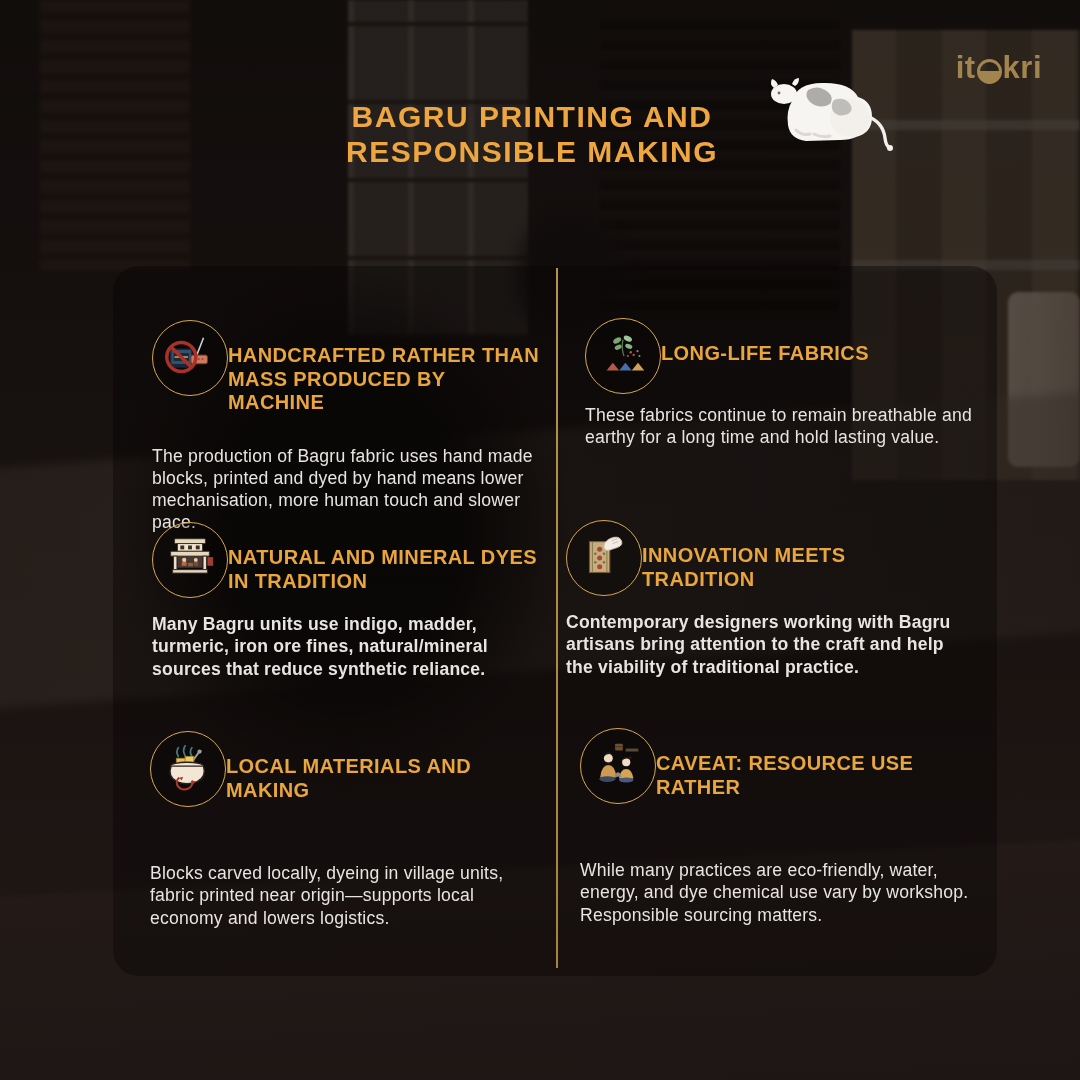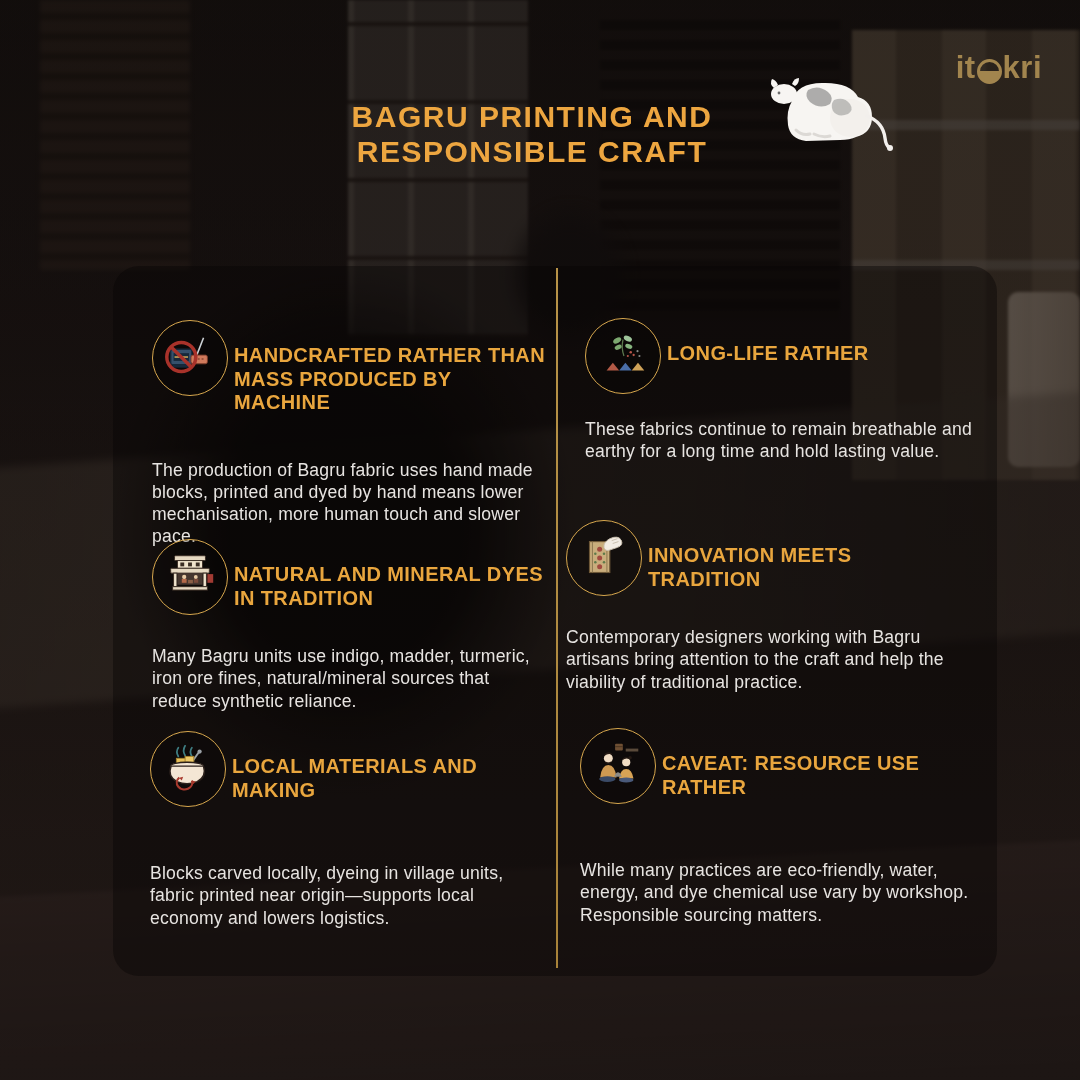--- a/index.html
+++ b/index.html
@@ -54,33 +54,33 @@
     color:#EDA640;font-weight:800;font-size:30px;line-height:1.16;letter-spacing:1.5px;}
   .logo{position:absolute;right:38px;top:50px;color:#A2854E;font-weight:700;font-size:31px;
     letter-spacing:.5px;display:flex;align-items:center;justify-content:center;}
   .logo .o{display:inline-block;width:19px;height:19px;border:3.5px solid #A2854E;border-radius:50%;
     background:linear-gradient(180deg,rgba(0,0,0,0) 50%,#A2854E 50%);margin:6px 1px 0 1px;}
   .cow{position:absolute;left:762px;top:56px;width:132px;height:95px;}
   
   .card{position:absolute;}
   .s1{left:152px;top:320px;width:396px}
   .s2{left:585px;top:318px;width:398px}
-  .s3{left:152px;top:539px;width:396px}
+  .s3{left:152px;top:522px;width:396px}
   .s4{left:566px;top:520px;width:398px}
   .s5{left:150px;top:731px;width:398px}
   .s6{left:580px;top:728px;width:398px}
-  .card-head{display:flex;align-items:flex-start;gap:6px;}
+  .card-head{display:flex;align-items:flex-start;gap:0;}
   .icon-circle{flex:0 0 76px;width:76px;height:76px;border:1.6px solid #D8A84E;border-radius:50%;
     display:flex;align-items:center;justify-content:center;background:rgba(0,0,0,.22);box-sizing:border-box;}
   .icon-circle svg{width:58px;height:58px;}
   .heading{color:#E9A63E;font-weight:800;font-size:20px;line-height:1.18;letter-spacing:.4px;
     padding-top:4px;}
   .heading span{display:block;}
   .body{color:#E7E4E1;font-size:17.6px;line-height:1.26;letter-spacing:.2px;font-weight:400;}
-  .m1 .body{margin-top:24px;} .m2 .body{margin-top:15px;} .m3 .body{margin-top:40px;}
+  .m1 .body{margin-top:10px;} .m2 .body{margin-top:0;font-weight:bold;} .m3 .body{margin-top:40px;}
 </style>
 </head>
 <body>
 
 <div class="canvas">
 
   <div class="bg bg-win-left"></div>
   <div class="bg bg-win-center"></div>
   <div class="bg bg-shutter"></div>
   <div class="bg bg-shelves"></div>
@@ -106,21 +106,21 @@
     <circle cx="17" cy="37" r="1.4" fill="#6b6b6b"></circle>
     <path d="M46 34 q10 -6 20 2 q6 5 2 12 q-10 6 -20 -2 q-6 -6 -2 -12 z" fill="#9a9a98" opacity=".8"></path>
     <path d="M72 44 q10 -4 16 4 q4 6 -2 10 q-10 4 -15 -3 q-3 -6 1 -11 z" fill="#a7a7a5" opacity=".7"></path>
     <path d="M34 74 q6 6 14 4 M52 78 q8 4 16 2" stroke="#dcd9d5" stroke-width="3" fill="none" stroke-linecap="round"></path>
     <path d="M105 60 q16 6 18 22 q1 8 4 9" stroke="#f2efec" stroke-width="3.4" fill="none" stroke-linecap="round"></path>
     <circle cx="128" cy="92" r="3" fill="#f2efec"></circle>
   </svg>
 
   <div class="title">
     <div>BAGRU PRINTING AND</div>
-    <div>RESPONSIBLE CRAFT</div>
+    <div>RESPONSIBLE MAKING</div>
   </div>
 
   <div class="panel"></div>
   <div class="divider"></div>
 
   <section class="card s1 m1">
     <div class="card-head">
       <div class="icon-circle">
         <svg viewBox="0 0 60 60">
           <rect x="10" y="21" width="22" height="16" rx="2" fill="#35506b" stroke="#16283a" stroke-width="1.5"></rect>
@@ -156,21 +156,21 @@
             <circle cx="41" cy="29" r="1.2" fill="#b8554a"></circle>
           <circle cx="35" cy="30" r="1.1" fill="#b8554a"></circle>
             <circle cx="45" cy="25" r="1.1" fill="#8a8a86"></circle>
           <circle cx="47" cy="30" r="1.1" fill="#8a8a86"></circle>
           <path d="M13 45 l6.5 -8 l6.5 8 z" fill="#b35a46"></path>
           <path d="M26 45 l6.5 -8 l6.5 8 z" fill="#4a6ea8"></path>
           <path d="M39 45 l6.5 -8 l6.5 8 z" fill="#cfa258"></path>
         </svg>
       </div>
       <h3 class="heading">
-        <span>LONG-LIFE RATHER</span>
+        <span>LONG-LIFE FABRICS</span>
       </h3>
     </div>
     <p class="body">These fabrics continue to remain breathable and earthy for a long time and hold lasting value.</p>
   </section>
 
   <section class="card s3 m2">
     <div class="card-head">
       <div class="icon-circle">
         <svg viewBox="0 0 60 60">
           <rect x="14" y="8" width="32" height="5" rx="1" fill="#e6d9c2" stroke="#3a2d24"></rect>

